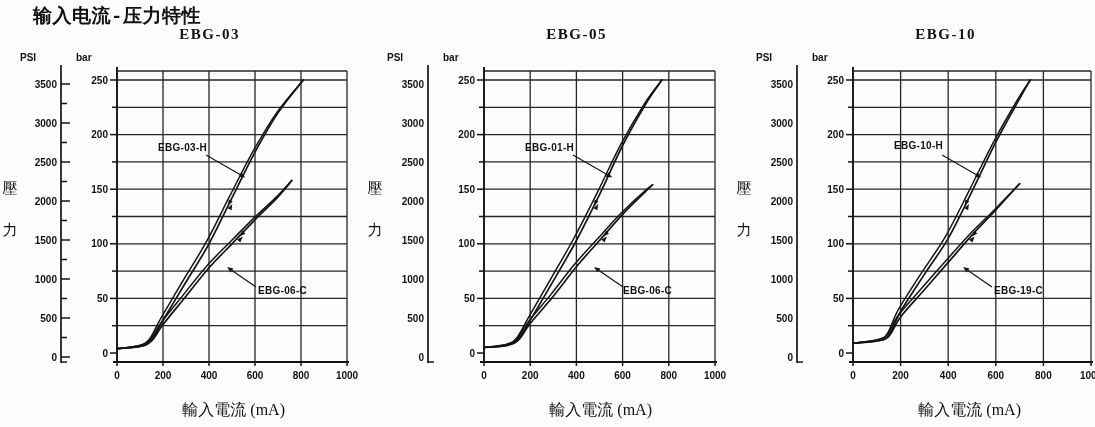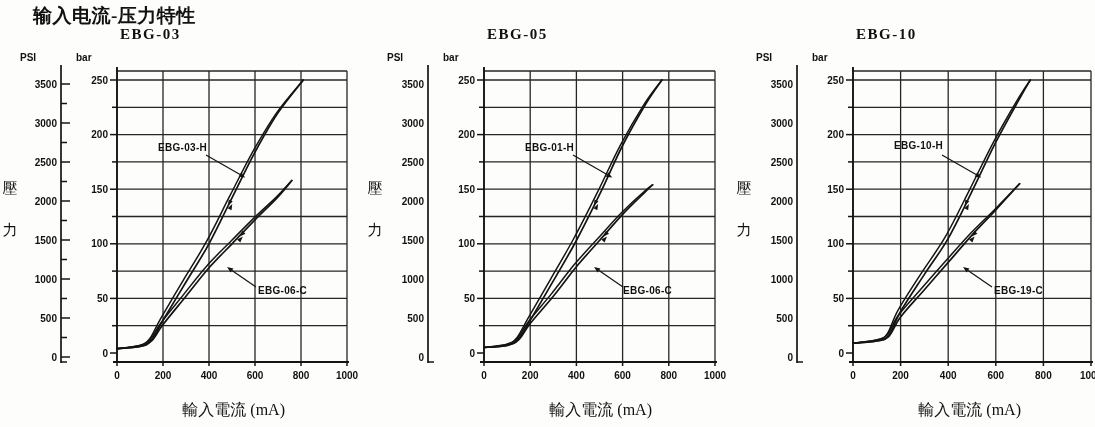--- a/index.html
+++ b/index.html
@@ -2,25 +2,25 @@
 <html><head>
 <meta charset="utf-8">
 <style>
   html,body{margin:0;padding:0;background:#fff;}
   #canvas{
     position:relative;width:1095px;height:427px;background:#fdfdfc;
     font-family:"Liberation Sans","DejaVu Sans",sans-serif;color:#111;overflow:hidden;
   }
   .abs{position:absolute;}
   #main-title{
-    left:33px;top:3px;font-family:Liberation Serif, serif;
+    left:33px;top:3px;font-family:Liberation Mono, monospace;
     font-size:19px;font-weight:600;letter-spacing:0.5px;white-space:nowrap;
   }
   .chart-title{
-    top:26px;width:120px;text-align:left;
+    top:26px;width:120px;text-align:right;
     font-family:"Liberation Serif","DejaVu Serif",serif;
     font-size:15px;font-weight:700;letter-spacing:1.5px;white-space:nowrap;
   }
   .unit-label{
     top:52px;width:38px;font-size:10px;font-weight:700;
   }
   .pressure-label{
     top:181px;width:20px;text-align:center;
     font-family:"Liberation Serif","DejaVu Serif",serif;font-size:15px;line-height:1;
   }

